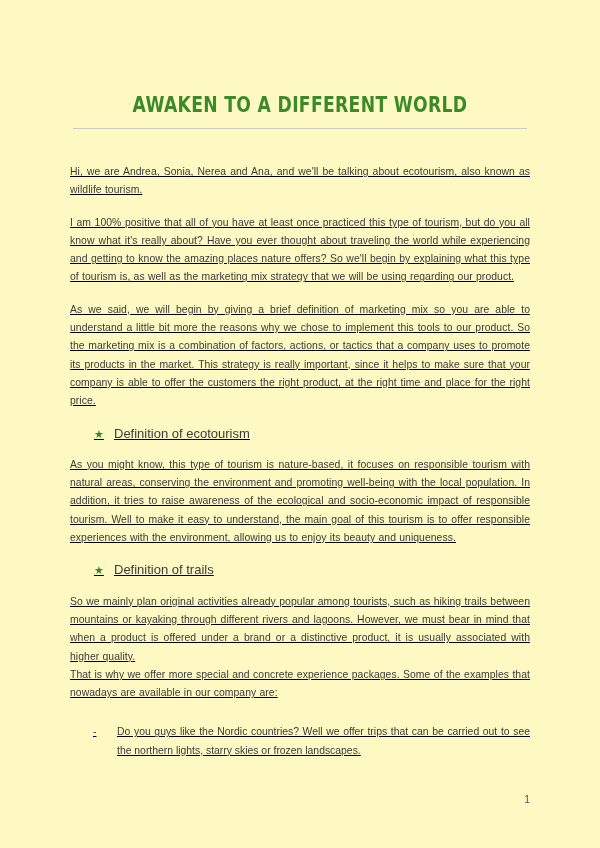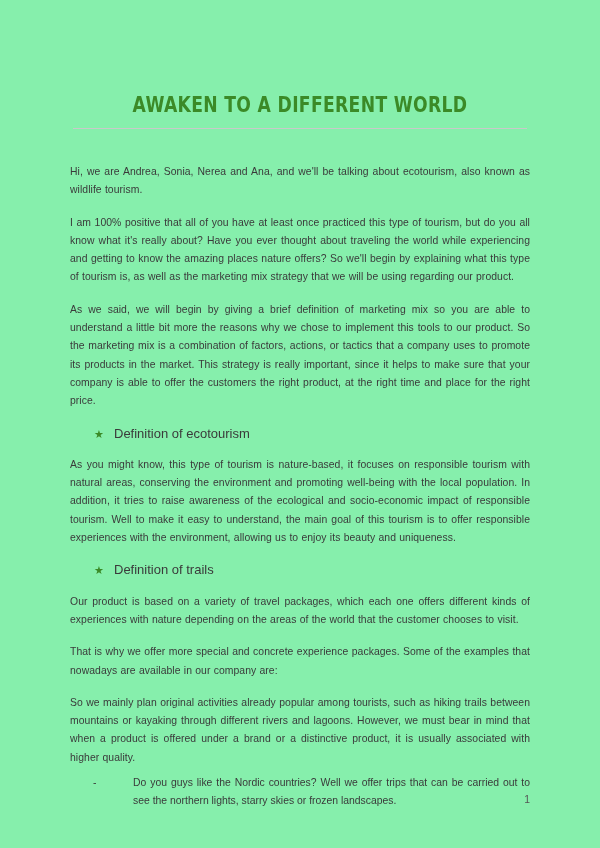--- a/index.html
+++ b/index.html
@@ -12,21 +12,21 @@
     height: 848px;
     background: #ffffff;
     font-family: "Liberation Sans", sans-serif;
     -webkit-font-smoothing: antialiased;
   }
 
   .page {
     position: relative;
     width: 600px;
     height: 848px;
-    background: #86efac;
+    background: #fef9c3;
     overflow: hidden;
   }
 
   .doc-title {
     position: absolute;
     left: 0;
     top: 79px;
     width: 600px;
     text-align: center;
     font-family: "DejaVu Sans", sans-serif;
@@ -47,20 +47,21 @@
     width: 454px;
     height: 1px;
     background: #c9c9c9;
   }
 
   .content {
     position: absolute;
     left: 70px;
     top: 163px;
     width: 460px;
+    text-decoration: underline;
   }
 
   p.para {
     margin: 0 0 14px 0;
     font-size: 10.4px;
     line-height: 18.3px;
     color: #3a3a3a;
     text-align: justify;
     text-justify: inter-word;
     word-spacing: 0.3px;
@@ -110,21 +111,20 @@
     color: #3a3a3a;
   }
 
   .dash-text {
     flex: 1 1 auto;
     font-size: 10.4px;
     line-height: 18.3px;
     color: #3a3a3a;
     text-align: justify;
     text-justify: inter-word;
-    margin-left: 16px;
   }
 
   .spacer-sm { height: 7px; }
 
   .page-number {
     position: absolute;
     right: 70px;
     bottom: 43px;
     font-size: 10.4px;
     color: #555555;
@@ -153,25 +153,24 @@
       <span class="bullet-label">Definition of ecotourism</span>
     </div>
 
     <p class="para">As you might know, this type of tourism is nature-based, it focuses on responsible tourism with natural areas, conserving the environment and promoting well-being with the local population. In addition, it tries to raise awareness of the ecological and socio-economic impact of responsible tourism. Well to make it easy to understand, the main goal of this tourism is to offer responsible experiences with the environment, allowing us to enjoy its beauty and uniqueness.</p>
 
     <div class="bullet-item">
       <span class="star-icon">★</span>
       <span class="bullet-label">Definition of trails</span>
     </div>
 
-    <p class="para">Our product is based on a variety of  travel packages, which each one offers different kinds of  experiences with nature depending on the areas of the world that the customer chooses to visit.</p>
+
+    <p class="para tight">So we mainly plan original activities already popular among tourists, such as hiking trails between mountains or kayaking through different rivers and lagoons. However, we must bear in mind that when a product is offered under a brand or a distinctive product, it is usually associated with higher quality.</p>
 
     <p class="para">That is why we offer more special and concrete experience packages. Some of the examples that nowadays are available in our company are:</p>
-
-    <p class="para tight">So we mainly plan original activities already popular among tourists, such as hiking trails between mountains or kayaking through different rivers and lagoons. However, we must bear in mind that when a product is offered under a brand or a distinctive product, it is usually associated with higher quality.</p>
 
     <div class="spacer-sm"></div>
 
     <div class="dash-item">
       <span class="dash-mark">-</span>
       <span class="dash-text">Do you guys like the Nordic countries? Well we offer trips that can be carried out to see the northern lights, starry skies or frozen landscapes.</span>
     </div>
 
   </div>
 

